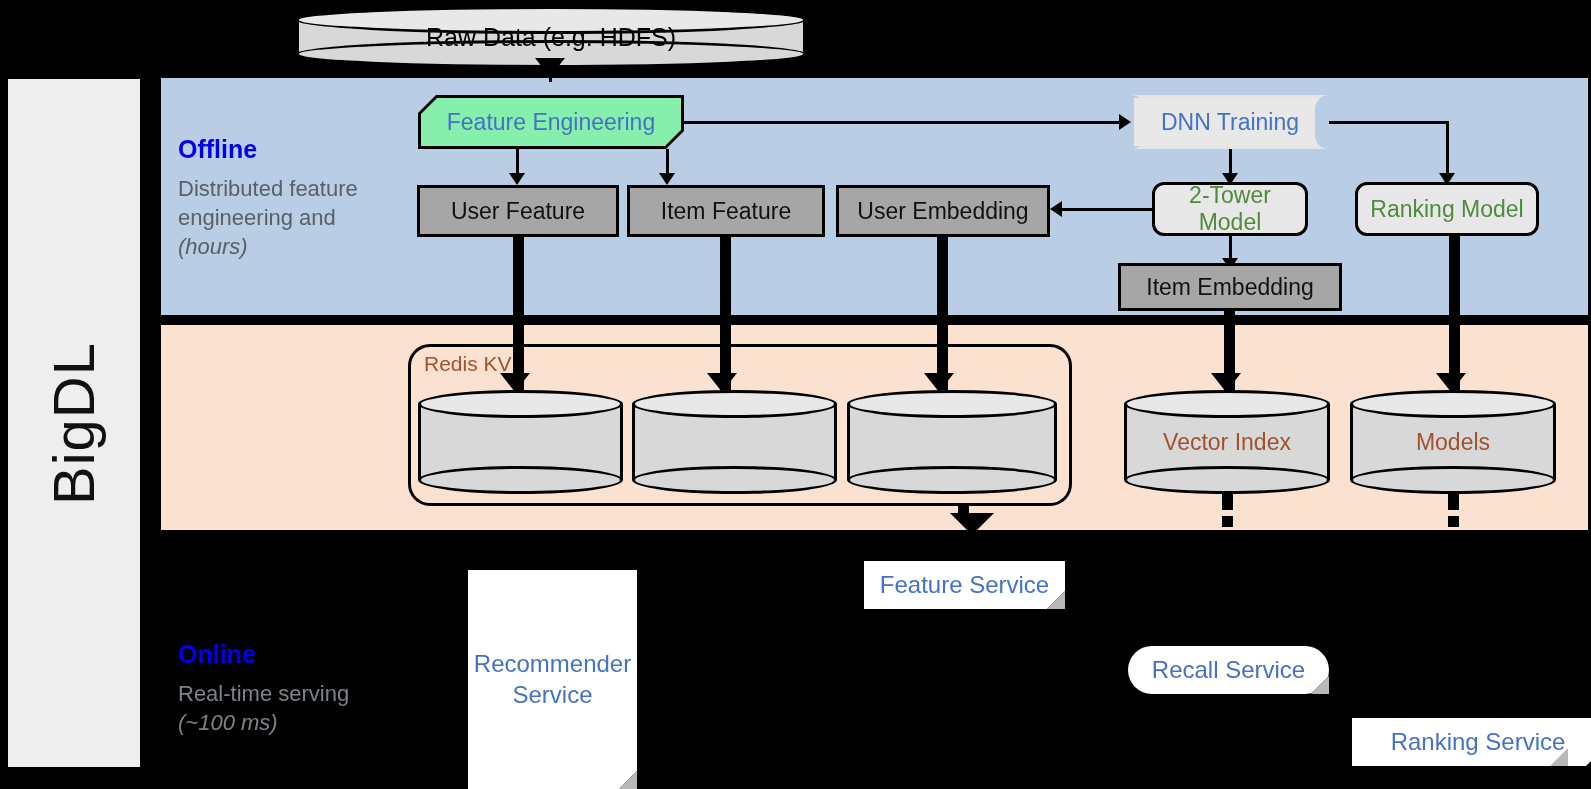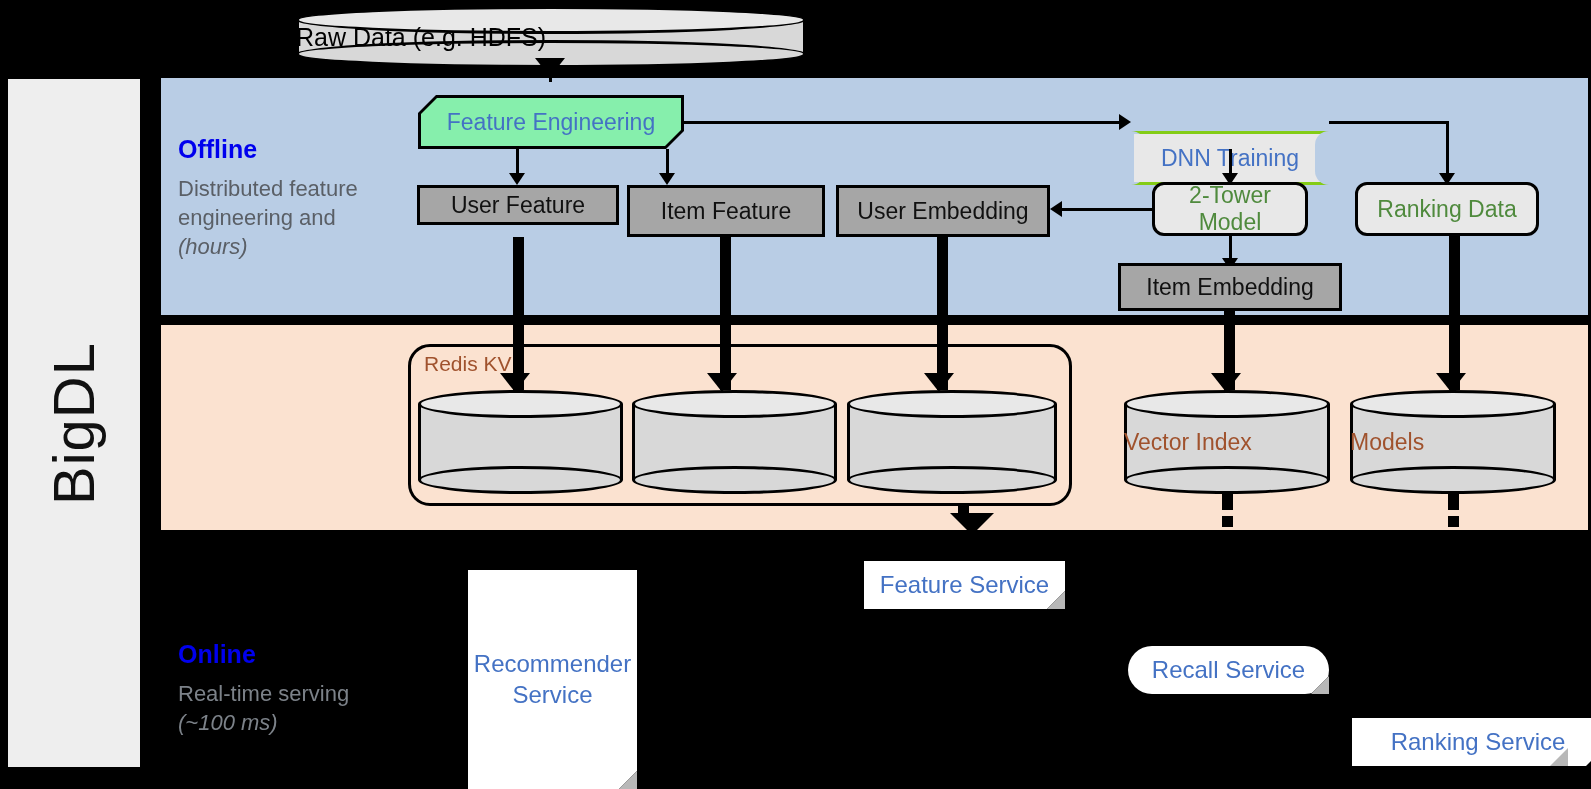--- a/index.html
+++ b/index.html
@@ -37,32 +37,32 @@
 
   
   .chamfer{background:#e8e8e8;position:absolute;box-sizing:border-box;
       clip-path:polygon(0 18px,18px 0,100% 0,100% calc(100% - 18px),calc(100% - 18px) 100%,0 100%);}
   .chamfer .chamfer-in{position:absolute;inset:3px;background:#86efac;
       clip-path:polygon(0 16px,16px 0,100% 0,100% calc(100% - 16px),calc(100% - 16px) 100%,0 100%);
       display:flex;align-items:center;justify-content:center;font-size:23px;}
   .chamfer-outer{background:#000;}
 
   
-  .concave{position:absolute;background:#84cc16;box-sizing:border-box;margin-top:36px;}
+  .concave{position:absolute;background:#e5e5e5;box-sizing:border-box;}
   .concave .concave-in{position:absolute;inset:3px;background:#e8e8e8;display:flex;align-items:center;justify-content:center;font-size:23px;}
   .concave::before,.concave::after{content:"";position:absolute;top:0;bottom:0;width:14px;background:#b9cde5;}
   .concave::before{left:0;border-radius:0 14px 14px 0;}
   .concave::after{right:0;border-radius:14px 0 0 14px;}
 
   
   .cyl{position:absolute;}
   .cyl .body{position:absolute;left:0;right:0;top:14px;bottom:14px;background:#d8d8d8;border-left:3px solid #000;border-right:3px solid #000;box-sizing:border-box;}
   .cyl .top{position:absolute;left:0;right:0;top:0;height:28px;background:#e8e8e8;border:3px solid #000;border-radius:50%;box-sizing:border-box;}
   .cyl .bot{position:absolute;left:0;right:0;bottom:0;height:28px;background:#d8d8d8;border:3px solid #000;border-radius:50%;box-sizing:border-box;}
-  .cyl .cyl-label{position:absolute;left:0;right:0;top:50%;transform:translateY(-50%);text-align:left;font-size:23px;z-index:3;}
+  .cyl .cyl-label{position:absolute;left:0;right:0;top:50%;transform:translateY(-50%);text-align:center;font-size:23px;z-index:3;}
   .brown-txt{color:#a0522d;}
 
   
   #redis-group{position:absolute;left:408px;top:344px;width:664px;height:162px;border:3px solid #000;border-radius:22px;box-sizing:border-box;}
   #redis-label{position:absolute;left:424px;top:352px;font-size:21px;color:#a0522d;z-index:6;}
 
   
   .ln{position:absolute;background:#000;}
   .thin-v{width:3px;}
   .thin-h{height:3px;}
@@ -131,35 +131,35 @@
   <div class="ln thin-v" style="left:666px;top:149px;height:28px;"></div>
   <div class="ah-down" style="left:659px;top:173px;"></div>
 
   <div class="ln thin-v" style="left:1229px;top:149px;height:28px;"></div>
   <div class="ah-down" style="left:1222px;top:173px;"></div>
 
   <div class="ln thin-h" style="left:1329px;top:121px;width:120px;"></div>
   <div class="ln thin-v" style="left:1446px;top:121px;height:56px;"></div>
   <div class="ah-down" style="left:1439px;top:173px;"></div>
 
-  <div class="box gray-box" style="left:417px;top:185px;width:202px;height:40px;">
+  <div class="box gray-box" style="left:417px;top:185px;width:202px;height:52px;">
     <span>User Feature</span>
   </div>
   <div class="box gray-box" style="left:627px;top:185px;width:198px;height:52px;">
     <span>Item Feature</span>
   </div>
   <div class="box gray-box" style="left:836px;top:185px;width:214px;height:52px;">
     <span>User Embedding</span>
   </div>
 
   <div class="box proc-box rounded green-txt" style="left:1152px;top:182px;width:156px;height:54px;">
     <span>2-Tower Model</span>
   </div>
   <div class="box proc-box rounded green-txt" style="left:1355px;top:182px;width:184px;height:54px;">
-    <span>Ranking Data</span>
+    <span>Ranking Model</span>
   </div>
 
   <div class="ln thin-h" style="left:1062px;top:208px;width:92px;"></div>
   <div class="ah-left" style="left:1050px;top:201px;"></div>
 
   <div class="ln thin-v" style="left:1229px;top:236px;height:26px;"></div>
   <div class="ah-down" style="left:1222px;top:258px;"></div>
 
   <div class="box gray-box" style="left:1118px;top:263px;width:224px;height:48px;">
     <span>Item Embedding</span>

